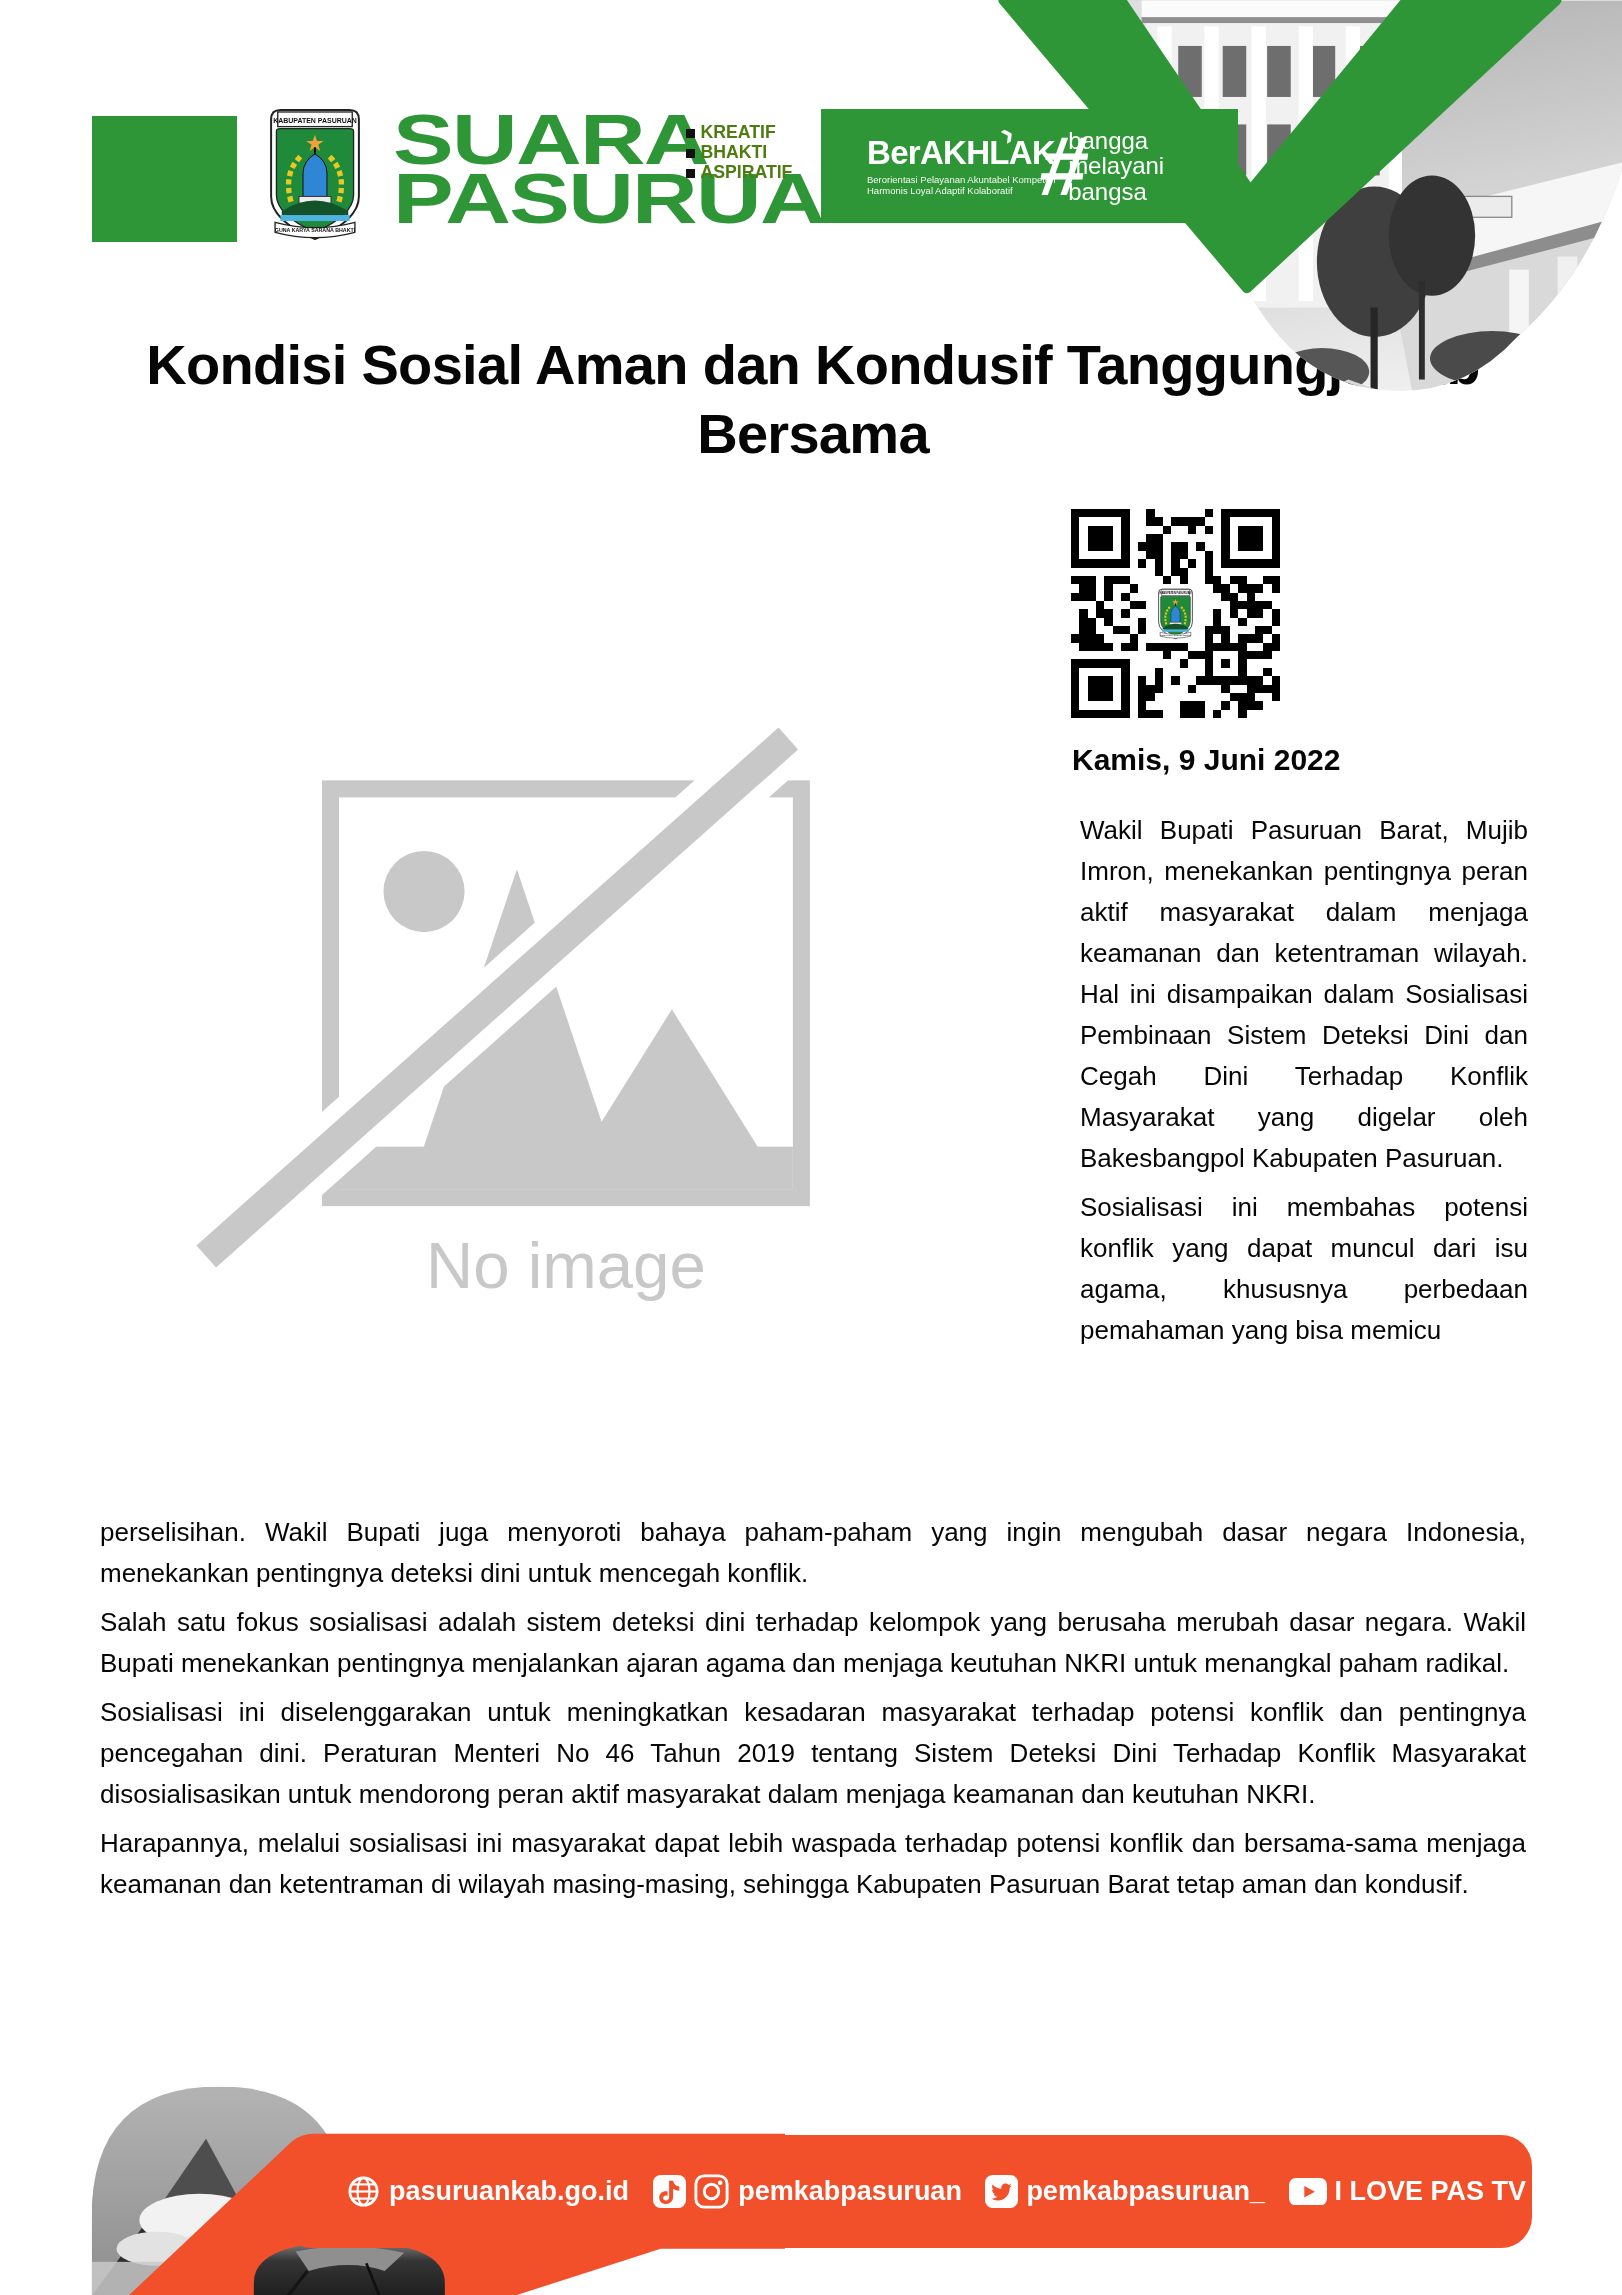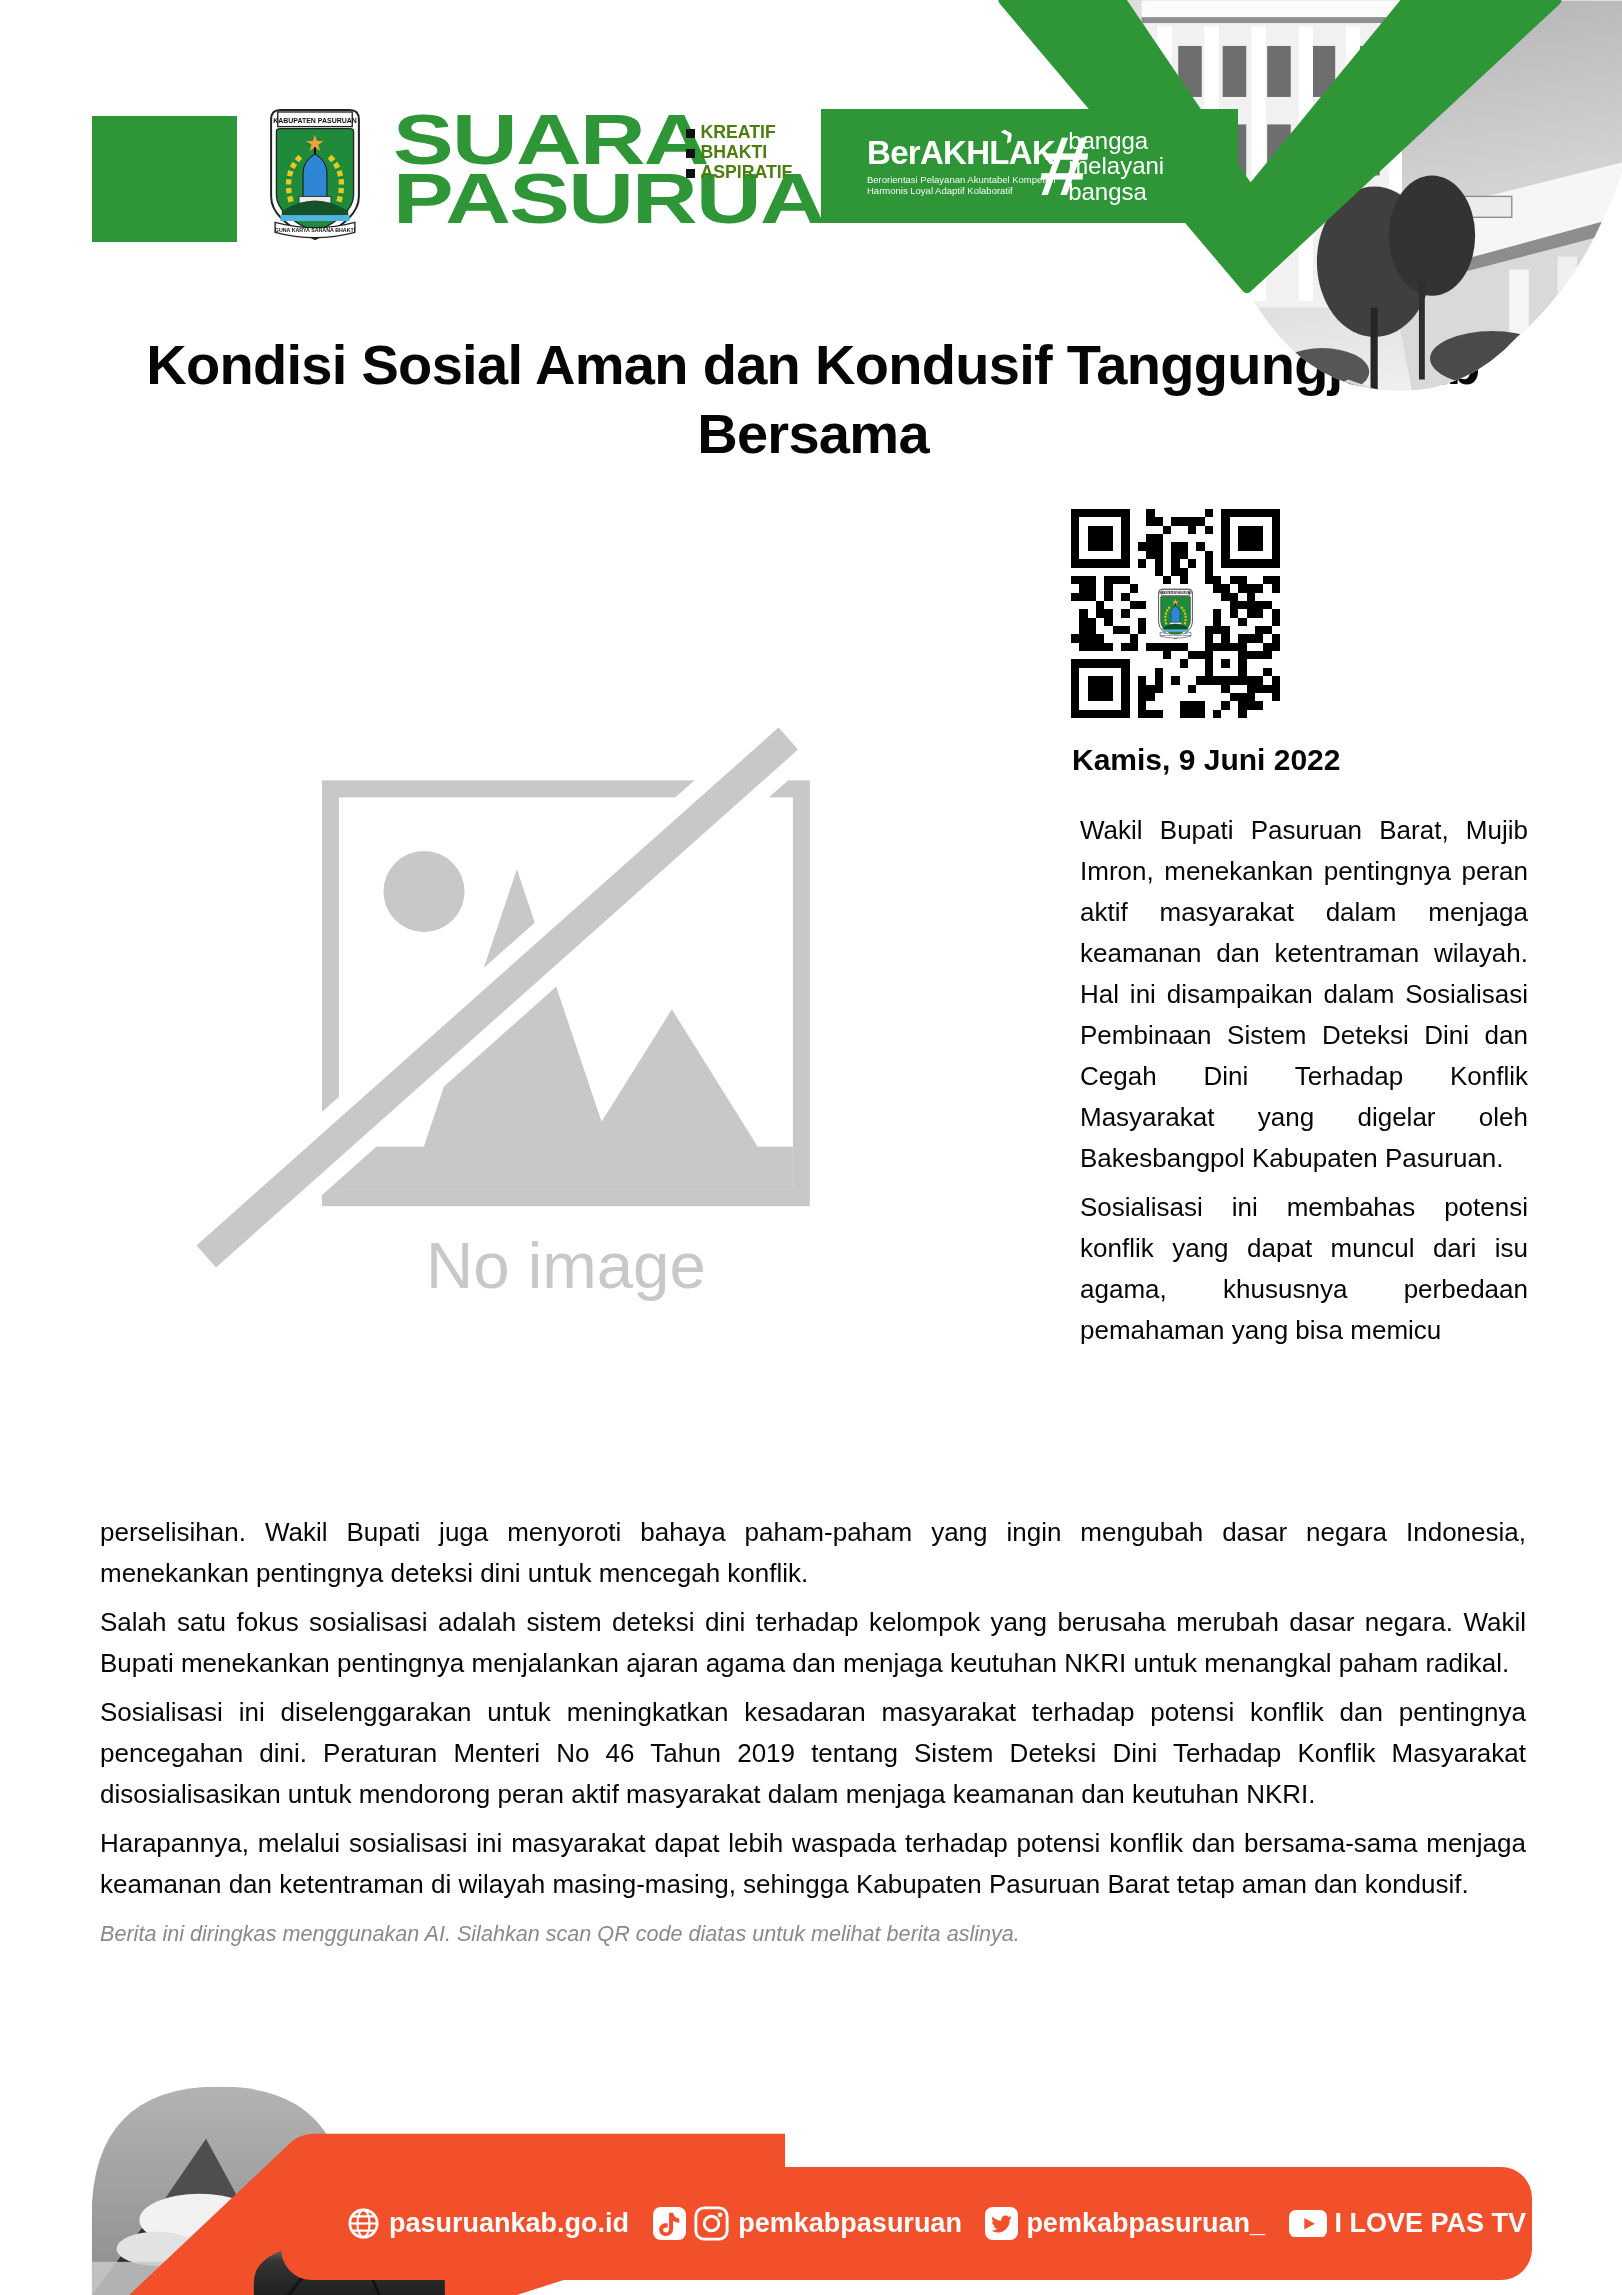--- a/index.html
+++ b/index.html
@@ -37,21 +37,21 @@
   .right-col p,.full-text p{margin:8px;}
   .full-text{left:92px;top:1504px;width:1442px;font-size:26px;line-height:41px;
              text-align:justify;}
   .footnote{margin-top:10.5px;font-style:italic;font-size:21.6px;color:#8a8a8a;text-align:left;}
   .no-image{left:131px;top:707px;width:811px;height:602px;}
 
   
   .bottom-art{left:0;top:2055px;width:785px;height:241px;}
   .footer-band{left:281px;top:2135px;width:1251px;height:113px;background:var(--orange);
                border-radius:31px;display:flex;align-items:center;gap:23.6px;
-               padding-left:65px;box-sizing:border-box;z-index:2;margin-top:32px;}
+               padding-left:65px;box-sizing:border-box;z-index:2;}
   .f-item{display:flex;align-items:center;gap:7.9px;color:#fff;font-weight:700;font-size:27px;white-space:nowrap;}
   .f-item svg{display:block;}
 </style>
 </head>
 <body>
 
 <svg width="0" height="0" style="position:absolute" aria-hidden="true">
   <defs>
     <symbol id="emblem" viewBox="0 0 160 215">
       <path d="M14,26 Q14,12 28,12 L132,12 Q146,12 146,26 L146,142 Q146,178 80,206 Q14,178 14,142 Z" fill="#ffffff" stroke="#222" stroke-width="3"></path>
@@ -483,21 +483,20 @@
   <line x1="115" y1="840" x2="1005" y2="48" stroke="#ffffff" stroke-width="95"></line>
   <line x1="115" y1="840" x2="1005" y2="48" stroke="#C8C8C8" stroke-width="45"></line>
   <text x="665" y="888" text-anchor="middle" font-size="100" fill="#C8C8C8">No image</text>
 </svg>
 
 <div class="abs full-text">
   <p>perselisihan. Wakil Bupati juga menyoroti bahaya paham-paham yang ingin mengubah dasar negara Indonesia, menekankan pentingnya deteksi dini untuk mencegah konflik.</p>
   <p>Salah satu fokus sosialisasi adalah sistem deteksi dini terhadap kelompok yang berusaha merubah dasar negara. Wakil Bupati menekankan pentingnya menjalankan ajaran agama dan menjaga keutuhan NKRI untuk menangkal paham radikal.</p>
   <p>Sosialisasi ini diselenggarakan untuk meningkatkan kesadaran masyarakat terhadap potensi konflik dan pentingnya pencegahan dini. Peraturan Menteri No 46 Tahun 2019 tentang Sistem Deteksi Dini Terhadap Konflik Masyarakat disosialisasikan untuk mendorong peran aktif masyarakat dalam menjaga keamanan dan keutuhan NKRI.</p>
   <p>Harapannya, melalui sosialisasi ini masyarakat dapat lebih waspada terhadap potensi konflik dan bersama-sama menjaga keamanan dan ketentraman di wilayah masing-masing, sehingga Kabupaten Pasuruan Barat tetap aman dan kondusif.</p>
-  <p class="footnote">Berita ini diringkas menggunakan AI. Silahkan scan QR code diatas untuk melihat berita aslinya.</p>
 </div>
 
 <svg class="abs bottom-art" viewBox="0 0 1200 368">
   <defs>
     <clipPath id="bromoClip">
         <path d="M140,368 L140,248 Q140,48 335,48 Q530,48 530,248 L530,368 Z"></path>
       </clipPath>
     <linearGradient id="bromoSky" x1="0" y1="0" x2="0" y2="1">
       <stop offset="0" stop-color="#b3b3b3"></stop>
         <stop offset="1" stop-color="#8d8d8d"></stop>

